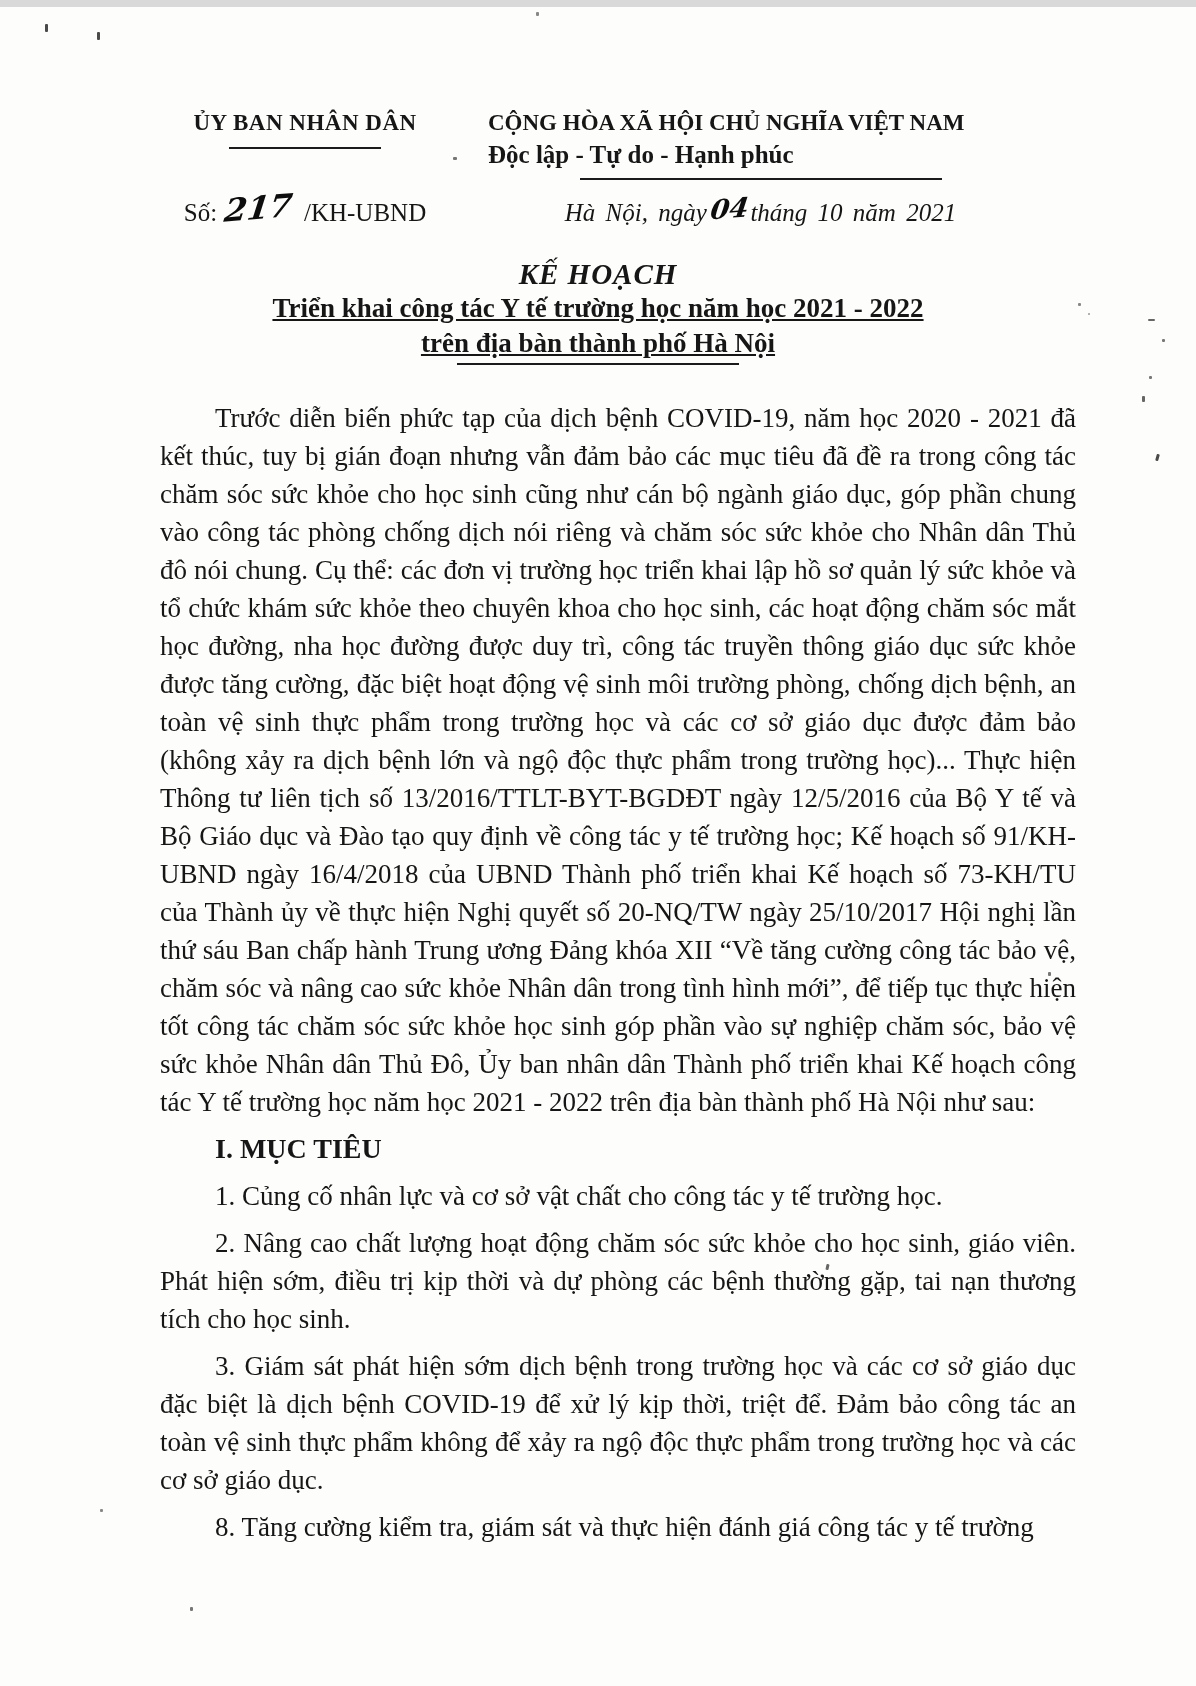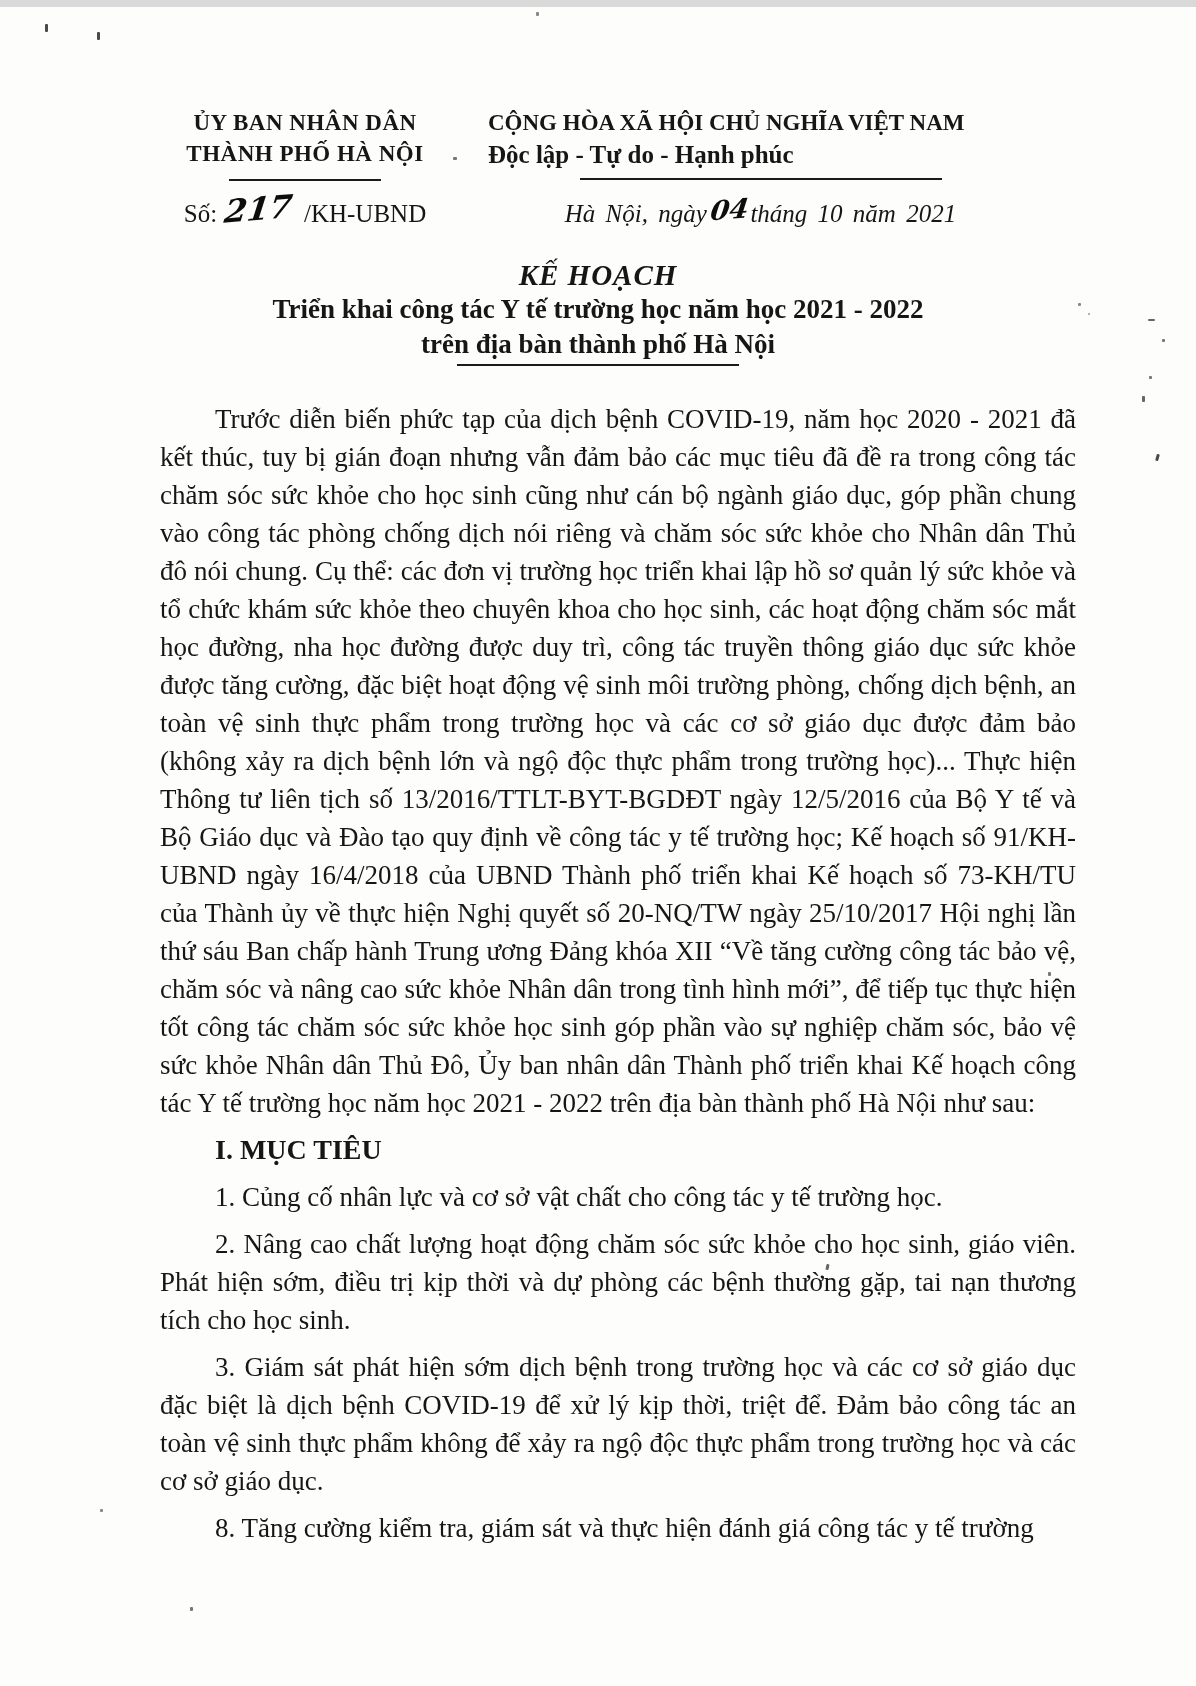--- a/index.html
+++ b/index.html
@@ -35,21 +35,21 @@
     transform:skewX(-12deg) rotate(-5deg);
     font-size:32px;line-height:1;
     margin:0 12px 0 8px;
     position:relative;top:-2px;
     color:#0d0d0d;
   }
   .dateline .handwritten{font-size:27px;margin:0 2px 0 4px;top:-3px;}
   
   .title-block{margin-top:30px;text-align:center;}
   .doc-type{font-size:29px;font-weight:bold;letter-spacing:1px;line-height:34px;font-style:italic;}
-  .subject{font-size:27px;font-weight:bold;line-height:35px;}
+  .subject{font-size:27px;font-weight:bold;line-height:35px;text-decoration:underline;}
   .rule-title{width:282px;margin:2px auto 0;}
   
   .bodytext{
     margin:34px 118px 0 160px;
     width:916px;
     text-align:justify;
     font-size:27px;line-height:38px;
   }
   .para{margin:0 0 9px;text-indent:55px;}
   .heading{margin:5px 0 9px;text-indent:55px;font-weight:bold;font-size:28px;}
@@ -73,21 +73,20 @@
   .s16{left:190px;top:1600px;width:3px;height:4px;background:#777;}
 </style>
 </head>
 <body>
 
 <div class="page">
 
   <div class="header">
     <div class="issuer">
       <div class="issuer-l1">ỦY BAN NHÂN DÂN</div>
-      <div class="issuer-l2">THÀNH PHỐ HÀ NỘI</div>
       <div class="rule rule-issuer"></div>
     </div>
     <div class="motto">
       <div class="motto-l1">CỘNG HÒA XÃ HỘI CHỦ NGHĨA VIỆT NAM</div>
       <div class="motto-l2">Độc lập - Tự do - Hạnh phúc</div>
       <div class="rule rule-motto"></div>
     </div>
   </div>
 
   <div class="header-row2">

